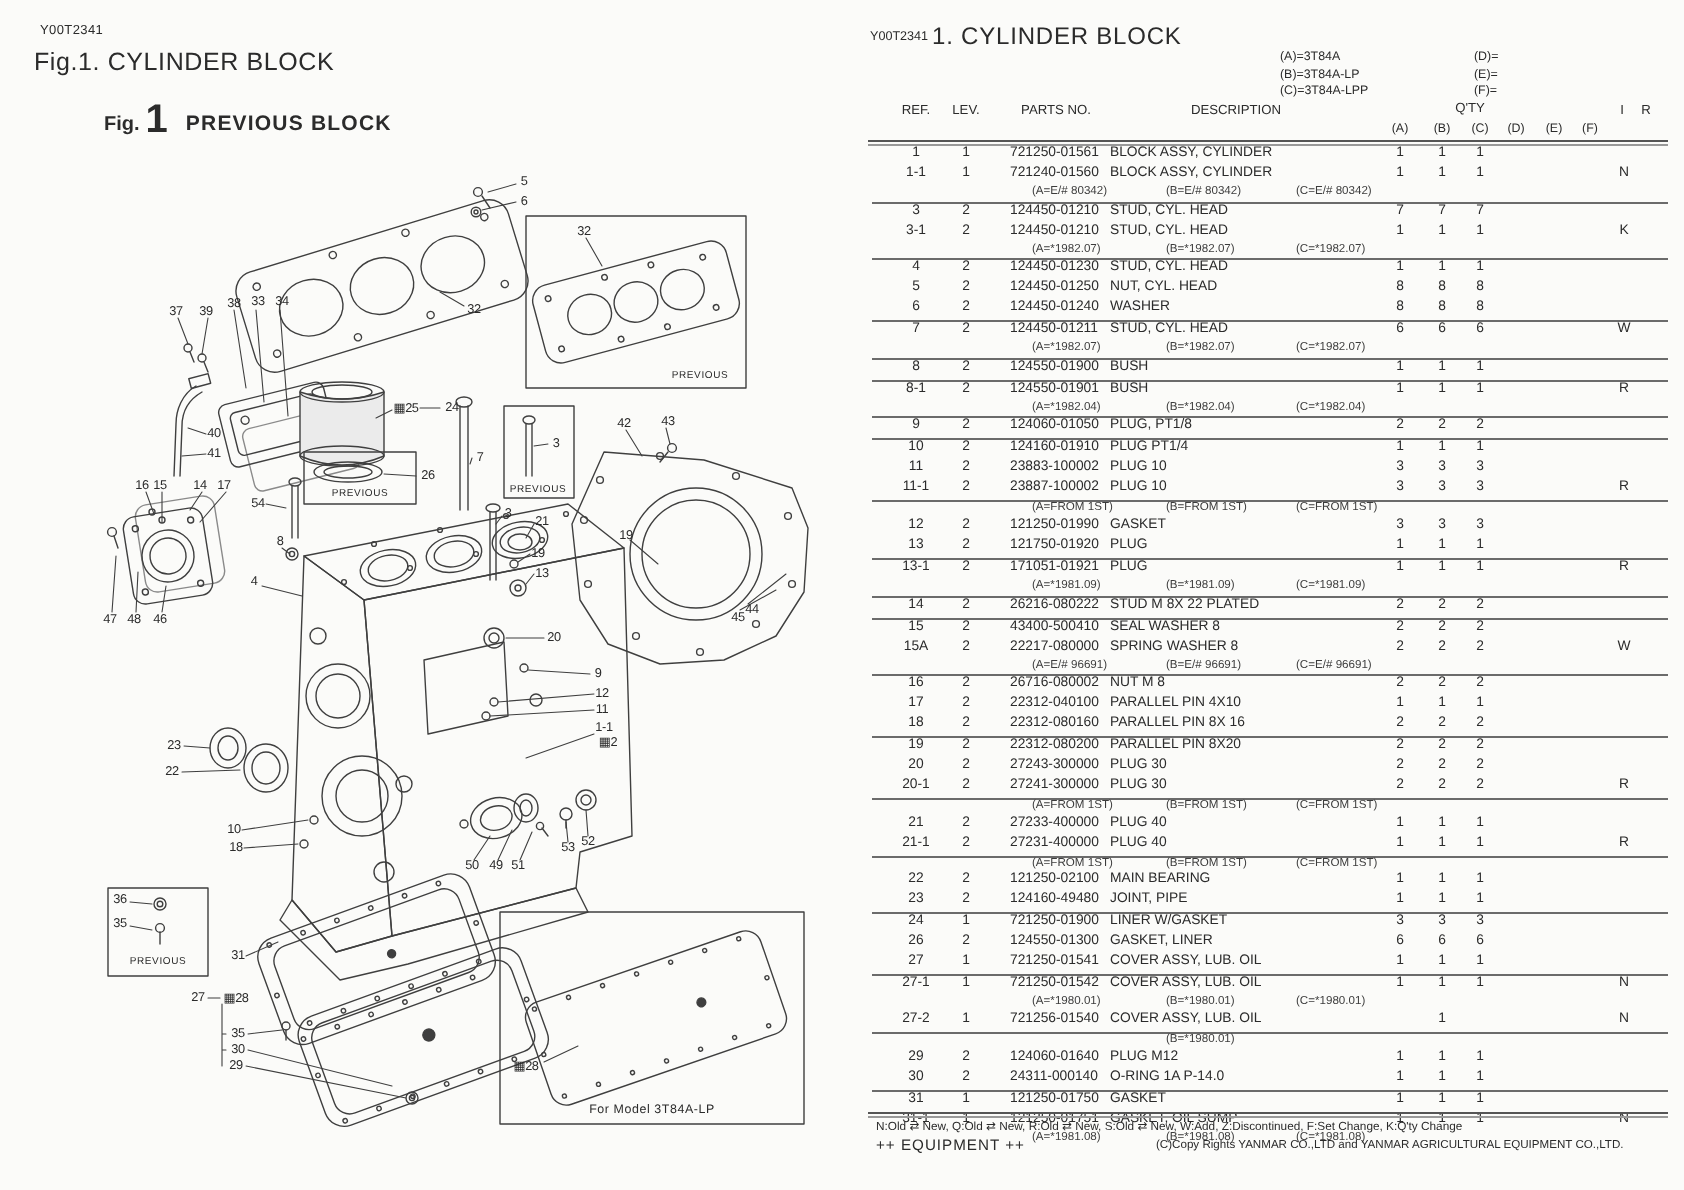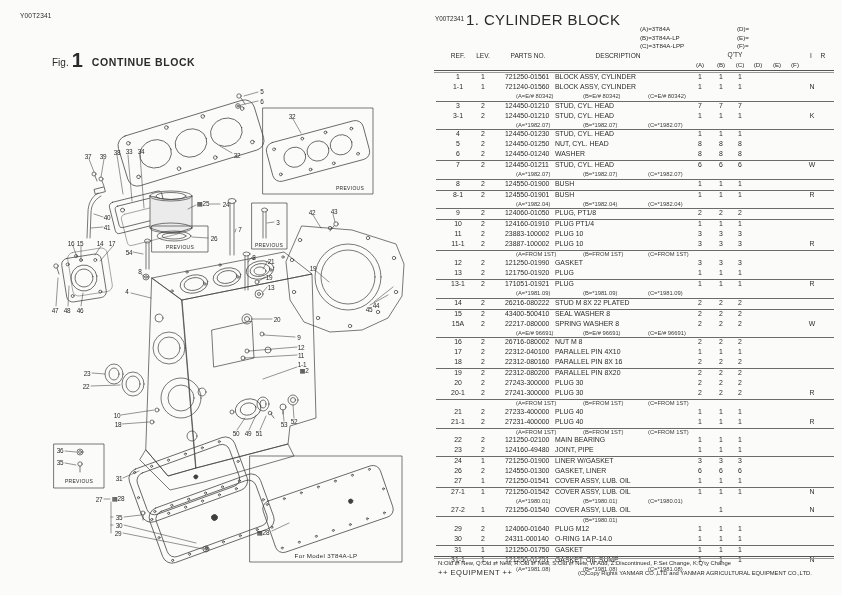--- a/index.html
+++ b/index.html
@@ -7,40 +7,40 @@
     width:842px;height:595px;position:relative;overflow:hidden;
     background:#fbfbf9;color:#2b2b2b;
     font-family:"Liberation Sans", sans-serif;
   }
   .abs{position:absolute;}
   
   #left-page{left:0;top:0;width:430px;height:595px;}
   #lp-doccode{left:20px;top:12px;font-size:6.5px;letter-spacing:.2px;}
   #lp-title{left:17px;top:24px;font-size:12.5px;letter-spacing:.3px;}
   #fig-line{left:52px;top:52px;display:flex;align-items:flex-end;}
-  #fig-prefix{font-size:10px;font-weight:normal;}
+  #fig-prefix{font-size:10px;font-weight:bold;}
   #fig-number{font-size:20px;font-weight:bold;line-height:16px;margin-left:3px;}
   #fig-title{font-size:10.5px;font-weight:bold;margin-left:9px;letter-spacing:.6px;}
   #diagram-svg{left:0;top:0;}
   .callout{
     position:absolute;transform:translate(-50%,-50%);
     font-size:6.4px;letter-spacing:-.2px;white-space:nowrap;
   }
   .prev-label{
     position:absolute;transform:translate(-50%,-50%);
     font-size:5px;letter-spacing:.3px;white-space:nowrap;
   }
   #model-box-label{
     position:absolute;transform:translate(-50%,-50%);
     font-size:6.2px;white-space:nowrap;letter-spacing:.3px;
   }
   
   #right-page{left:430px;top:0;width:412px;height:595px;}
   #rp-doccode{left:5px;top:15px;font-size:6.3px;}
-  #rp-title{left:36px;top:11px;font-size:15px;letter-spacing:.4px;}
+  #rp-title{left:36px;top:11px;font-size:12px;letter-spacing:.4px;}
   .legend-col{font-size:6.2px;line-height:8.6px;white-space:pre;}
   #legend-left{left:210px;top:25px;}
   #legend-right{left:307px;top:25px;}
   .hcell{position:absolute;font-size:6.6px;text-align:center;}
   .hrule{position:absolute;left:4px;width:400px;border-top:1px solid #555;}
   #table-body{left:6px;top:73px;width:398px;}
   .t-row{position:relative;height:10px;font-size:6.9px;}
   .t-note{position:relative;height:7.6px;font-size:5.8px;color:#3c3c3c;}
   .sep{border-top:.8px solid #6b6b6b;}
   .t-row span,.t-note span{position:absolute;top:0;white-space:nowrap;}
@@ -54,24 +54,25 @@
   .n-a{left:80px;}.n-b{left:147px;}.n-c{left:212px;}
   #rp-footer-legend{left:8px;top:560px;font-size:5.9px;white-space:nowrap;}
   #rp-continue{left:8px;top:568px;font-size:7.6px;letter-spacing:.5px;}
   #rp-copyright{left:148px;top:570px;font-size:5.8px;white-space:nowrap;}
 </style>
 </head>
 <body>
 
 <div id="left-page" class="abs">
   <div id="lp-doccode" class="abs">Y00T2341</div>
+  <div id="lp-title" class="abs">Fig.1.  CYLINDER BLOCK</div>
   <div id="fig-line" class="abs">
     <span id="fig-prefix">Fig.</span>
     <span id="fig-number">1</span>
-    <span id="fig-title">CONTINUE BLOCK</span>
+    <span id="fig-title">PREVIOUS BLOCK</span>
   </div>
 
   <svg id="diagram-svg" class="abs" width="430" height="595" viewBox="0 0 430 595">
     <g stroke="#3f3f3f" stroke-width="0.7" fill="none" stroke-linecap="round" stroke-linejoin="round">
 
       <circle cx="239" cy="96" r="2.2"></circle>
         <line x1="241" y1="98" x2="245" y2="104"></line>
       <circle cx="238" cy="106" r="2.4"></circle>
         <circle cx="238" cy="106" r="1"></circle>
 

